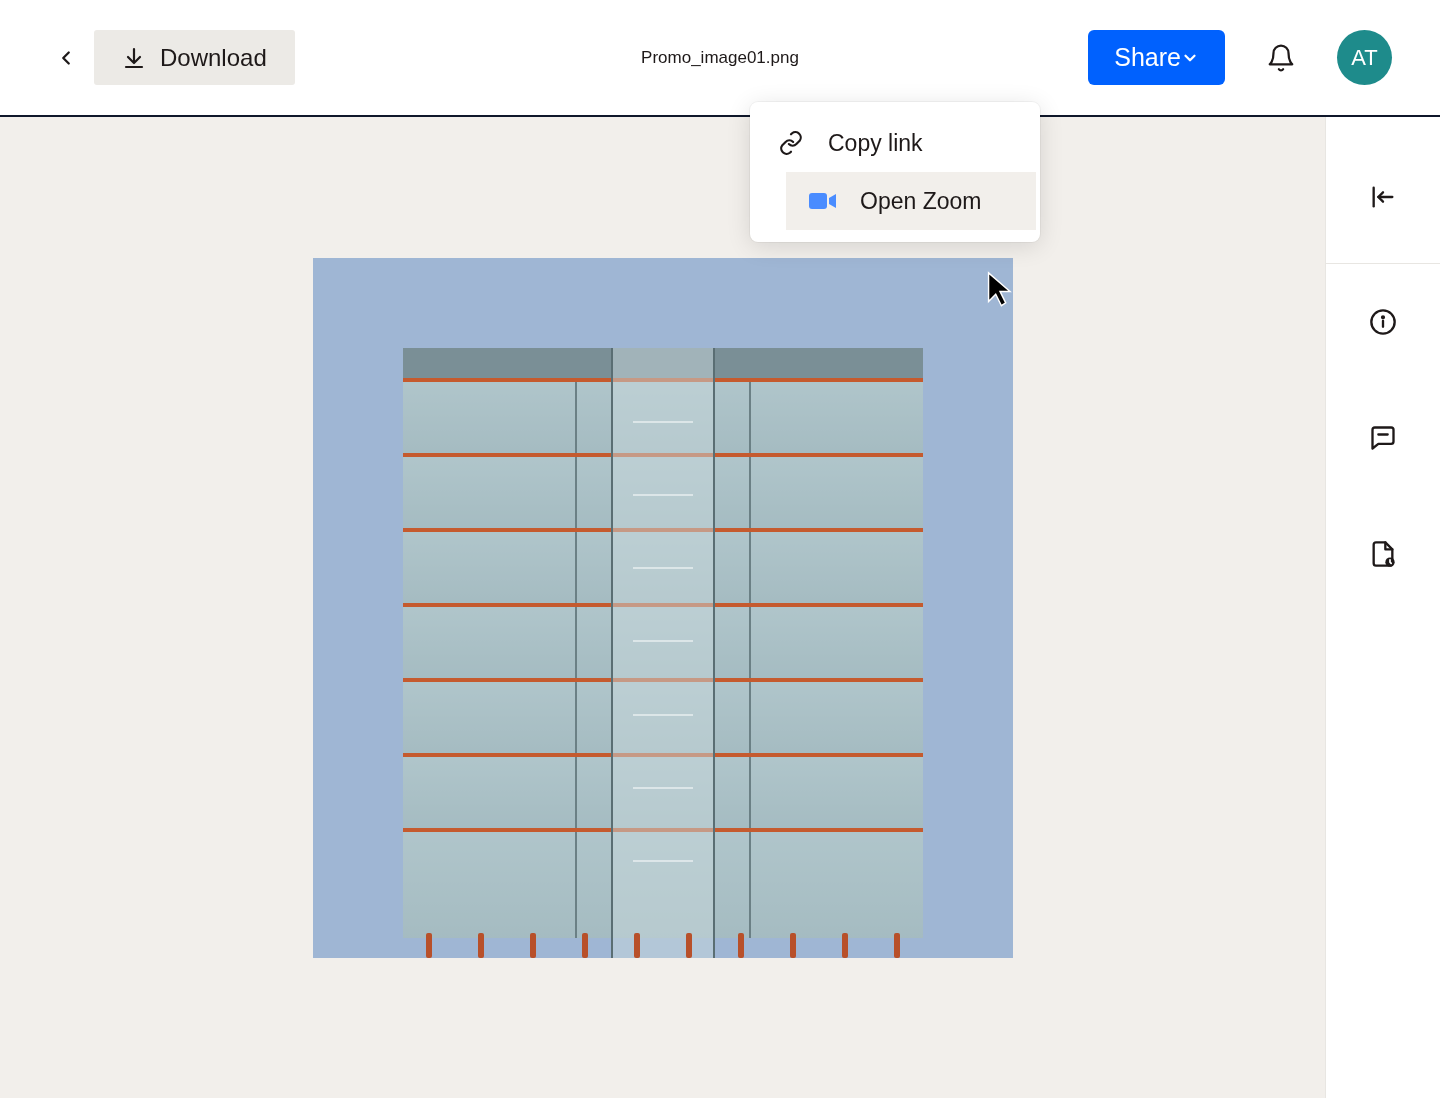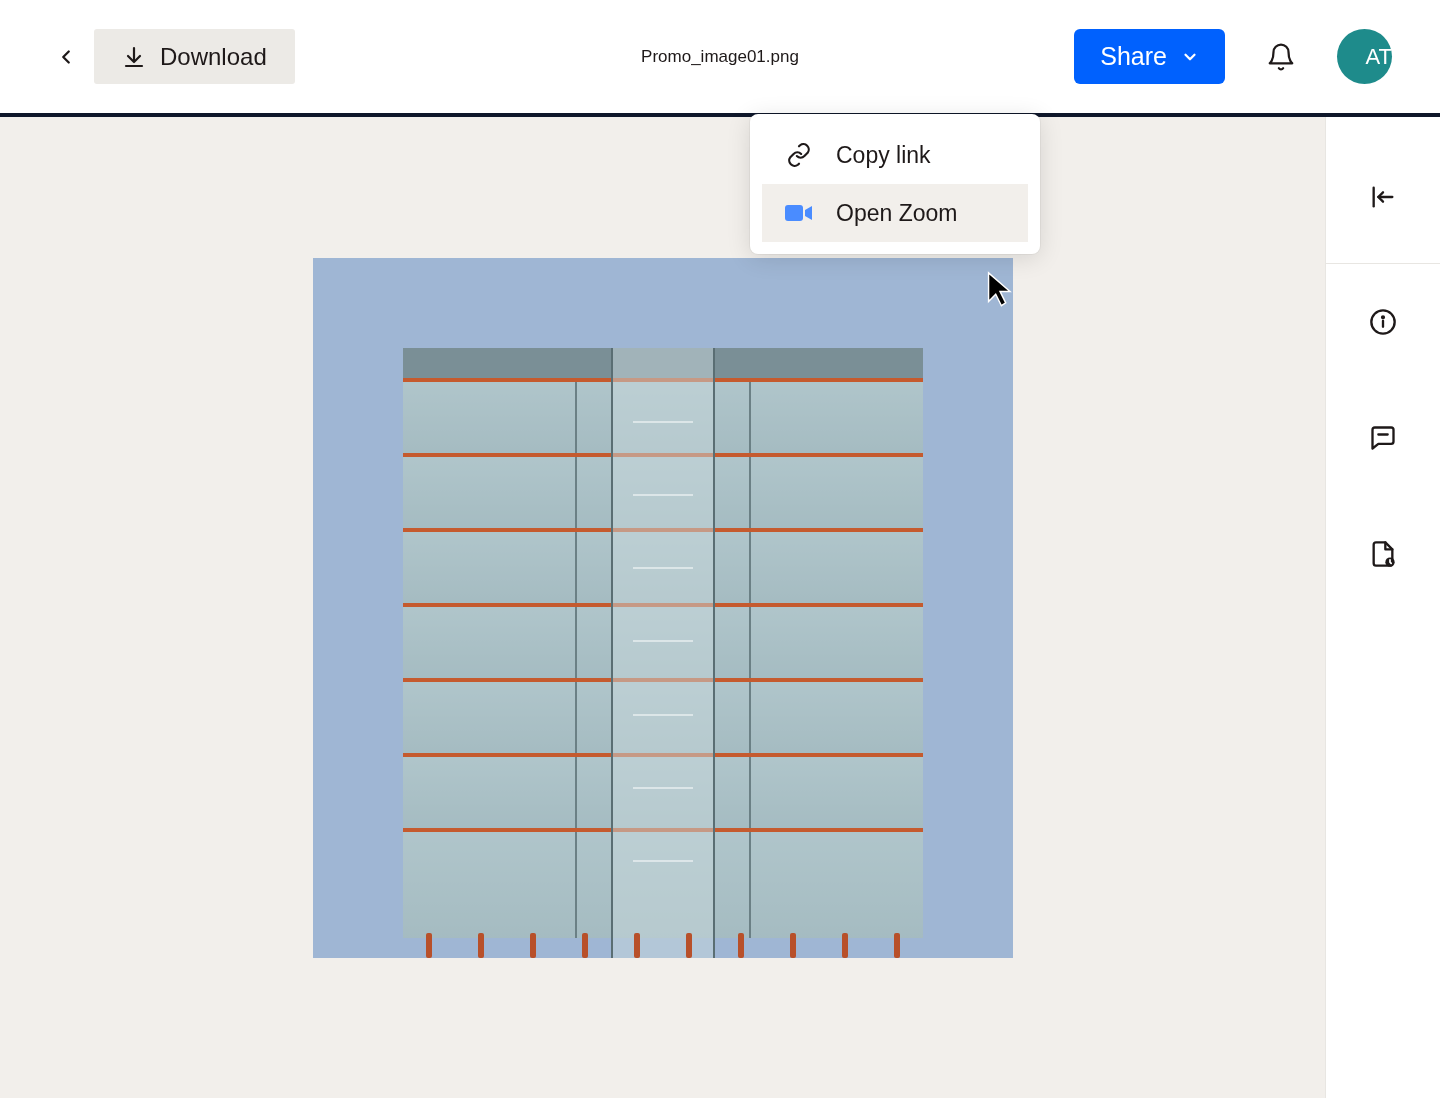--- a/index.html
+++ b/index.html
@@ -9,21 +9,21 @@
     height: 1098px;
     background: #fff;
     overflow: hidden;
     position: relative;
   }
   .header {
     height: 117px;
     display: flex;
     align-items: center;
     padding: 0 48px;
-    border-bottom: 4px solid #0f172a;
+    border-bottom: 2px solid #0f172a;
     background: #fff;
     position: relative;
   }
   .back-btn {
     width: 36px;
     height: 36px;
     display: flex;
     align-items: center;
     justify-content: center;
     cursor: pointer;
@@ -57,41 +57,40 @@
     gap: 36px;
   }
   .share-btn {
     height: 55px;
     padding: 0 26px;
     background: #0061fe;
     color: #fff;
     border-radius: 6px;
     display: flex;
     align-items: center;
-    gap: 14px;
     font-size: 25px;
     font-weight: 500;
     cursor: pointer;
   }
   .bell-btn {
     width: 40px;
     height: 40px;
     display: flex;
     align-items: center;
     justify-content: center;
     cursor: pointer;
   }
   .avatar {
     width: 55px;
     height: 55px;
     border-radius: 50%;
     background: #1e8b8b;
     display: flex;
     align-items: center;
-    justify-content: flex-end;
+    justify-content: center;
     color: #fff;
     font-size: 22px;
     font-weight: 500;
     cursor: pointer;
   }
   .body-area {
     display: flex;
     height: calc(100% - 117px);
   }
   .canvas {
@@ -174,40 +173,41 @@
     width: 44px;
     height: 44px;
     display: flex;
     align-items: center;
     justify-content: center;
     cursor: pointer;
     margin: 36px 0;
   }
   .share-menu {
     position: absolute;
-    top: 114px;
+    top: 102px;
     left: 750px;
     width: 290px;
     background: #fff;
     border-radius: 8px;
     box-shadow: 0 4px 24px rgba(0,0,0,0.12), 0 0 0 1px rgba(0,0,0,0.04);
-    padding: 12px 12px;
+    padding: 12px 4px;
     z-index: 100;
   }
   .menu-item {
     padding: 14px 22px;
     display: flex;
     align-items: center;
     gap: 22px;
     font-size: 23px;
     color: #1e1919;
     cursor: pointer;
   }
   .menu-item.hover {
     background: #f2efeb;
+    margin-left: 32px;
   }
   .menu-icon {
     width: 30px;
     height: 30px;
     display: flex;
     align-items: center;
     justify-content: center;
   }
   .cursor-ptr {
     position: absolute;

